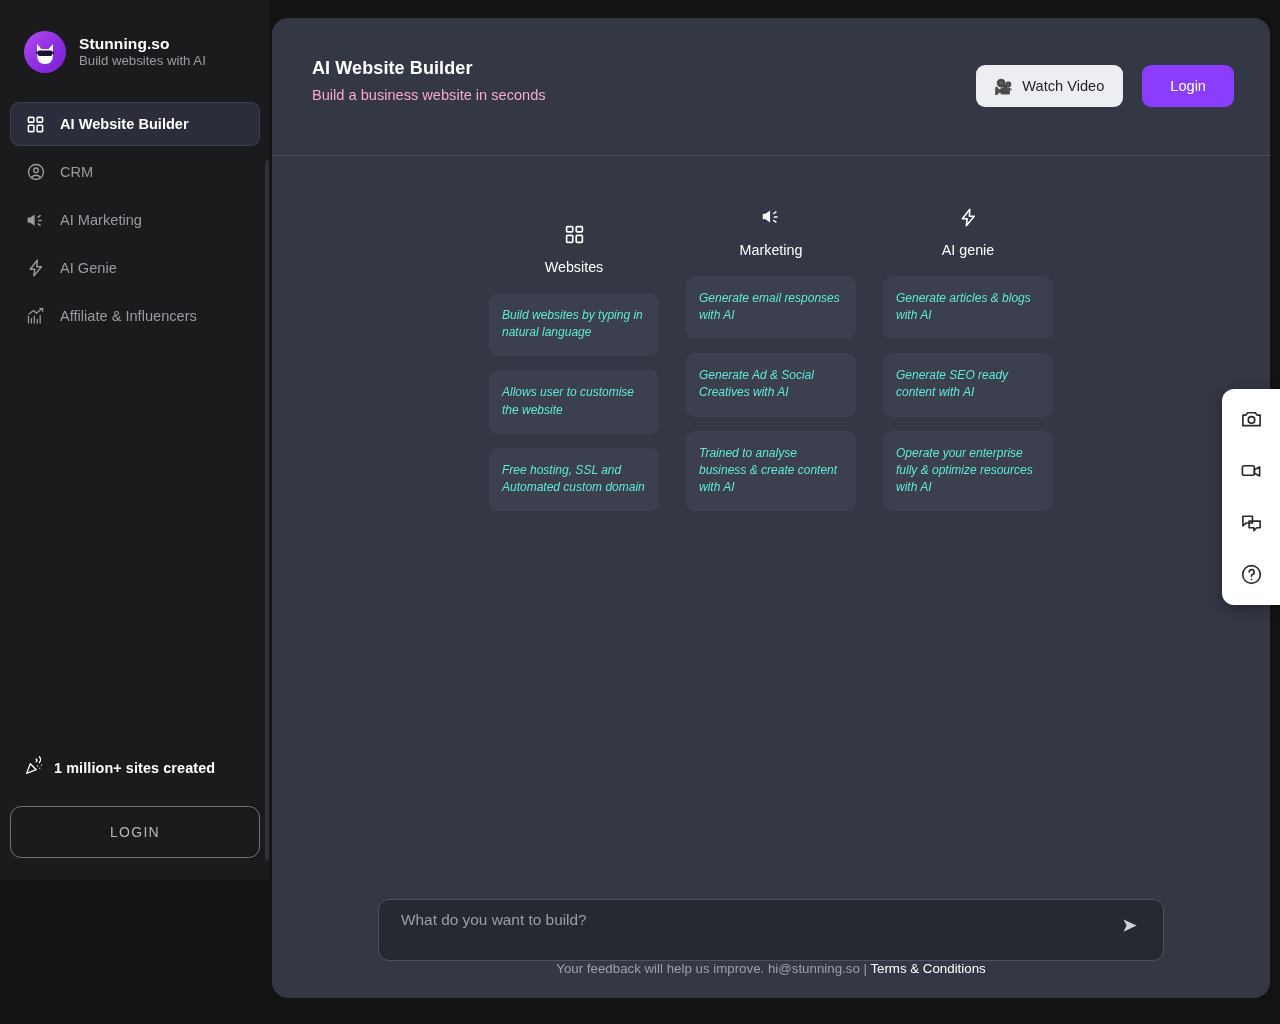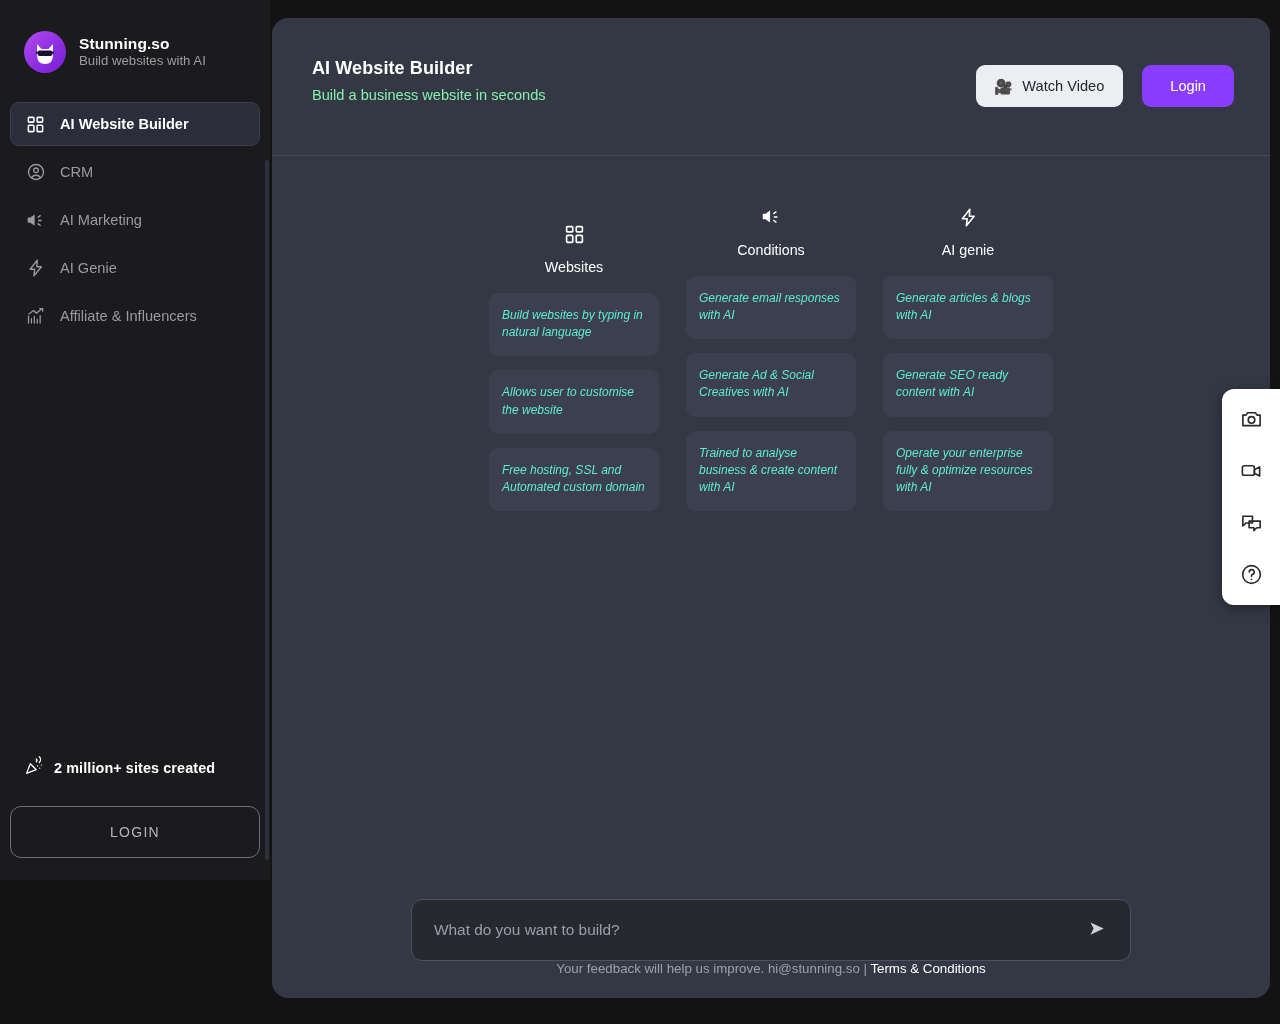--- a/index.html
+++ b/index.html
@@ -64,21 +64,21 @@
     background: #343845;
     border-radius: 16px;
     overflow: hidden;
   }
   .panel-header {
     height: 138px; position: relative;
     border-bottom: 1px solid #474b59;
     padding: 40px 0 0 40px;
   }
   .page-title { color: #ffffff; font-size: 18px; font-weight: 700; letter-spacing: .1px; }
-  .page-sub { color: #86efac; font-size: 14.6px; margin-top: 8px; }
+  .page-sub { color: #f9a8d4; font-size: 14.6px; margin-top: 8px; }
   .header-actions { position: absolute; right: 36px; top: 47px; display: flex; gap: 19px; align-items: center; }
   .btn-watch {
     display: flex; align-items: center; gap: 9px;
     background: #eceef2; color: #23252c;
     border: none; border-radius: 9px;
     height: 42px; padding: 0 19px;
     font-size: 14.6px; font-weight: 500; cursor: pointer;
     font-family: "Liberation Sans", sans-serif;
   }
   .btn-watch .emoji { font-size: 15px; line-height: 1; }
@@ -99,24 +99,24 @@
     background: #3c404e; border-radius: 9px;
     padding: 14px 13px 15px;
     color: #5eead4; font-size: 12px; line-height: 1.43;
     cursor: pointer;
     font-style: italic;
   }
 
   
   .prompt-area { position: absolute; left: 0; right: 0; bottom: 22px; }
   .prompt-box {
-    width: 720px; margin: 0 auto;
+    width: 786px; margin: 0 auto;
     height: 62px; background: #272930;
     border: 1px solid #4d5160; border-radius: 11px;
-    display: flex; align-items: center; padding: 0 18px 0 22px;
+    display: flex; align-items: flex-start; padding: 11px 18px 0 22px;
   }
   .prompt-input {
     flex: 1; background: transparent; border: none; outline: none;
     color: #e6e7eb; font-size: 15.4px; font-family: "Liberation Sans", sans-serif;
   }
   .prompt-input::placeholder { color: #9a9ea9; }
   .send-btn { background: transparent; border: none; cursor: pointer; display: flex; align-items: center; padding: 4px; }
   .footer-note { text-align: center; font-size: 13.3px; color: #9ba0ae; }
   .footer-note .terms { color: #ffffff; cursor: pointer; }
 
@@ -213,21 +213,21 @@
     <div class="sidebar-bottom">
       <div class="sites-created">
         <span>
           <svg width="21" height="21" viewBox="0 0 24 24" fill="none" stroke="#ffffff" stroke-width="1.5" stroke-linecap="round" stroke-linejoin="round">
             <path d="M3 21l4.2-11 6.8 6.8z"></path>
               <path d="M14 4.5c.9.9.9 2.4 0 3.3"></path>
             <path d="M17.5 2c1.8 1.8 1.8 4.7 0 6.5"></path>
               <path d="M20 11.5h.01M15.5 12.5h.01M18 15h.01"></path>
           </svg>
         </span>
-        <span class="lbl">2 million+ sites created</span>
+        <span class="lbl">1 million+ sites created</span>
       </div>
       <div class="sidebar-login">LOGIN</div>
     </div>
   </aside>
 
   <div class="panel-wrap">
     <div class="scroll-rail"></div>
 
     <main class="panel">
 
@@ -266,21 +266,21 @@
         </div>
 
         <div class="feat-col">
           <div class="feat-head">
             <span class="ic">
               <svg width="22" height="22" viewBox="0 0 24 24" fill="none" stroke="#ffffff" stroke-width="1.6" stroke-linecap="round">
                 <path d="M3 9.5v4a1 1 0 0 0 1 1h2l5 3.5V5L6 8.5H4a1 1 0 0 0-1 1z" fill="#ffffff" stroke="none"></path>
                 <path d="M15 8.2l2.4-1.7M15.6 12h2.9M15 15.8l2.4 1.7"></path>
               </svg>
             </span>
-            <span class="feat-title">Conditions</span>
+            <span class="feat-title">Marketing</span>
           </div>
           <div class="cards">
             <div class="card">Generate email responses with AI</div>
             <div class="card">Generate Ad &amp; Social Creatives with AI</div>
             <div class="card">Trained to analyse business &amp; create content with AI</div>
           </div>
         </div>
 
         <div class="feat-col">
           <div class="feat-head">

